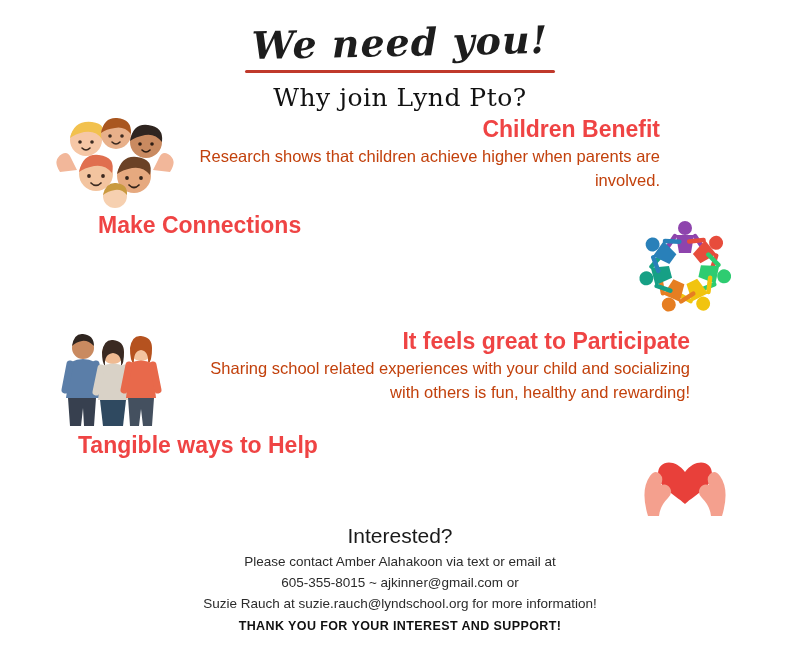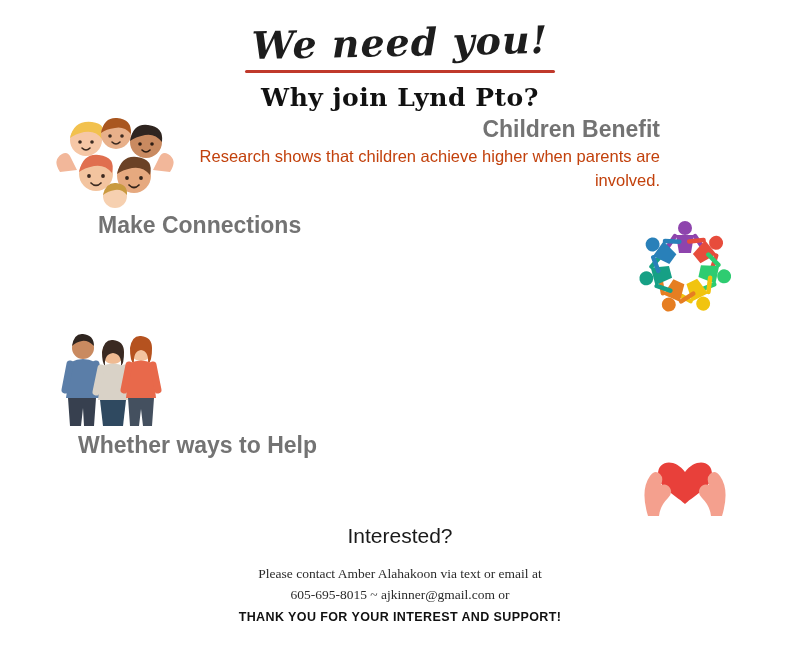--- a/index.html
+++ b/index.html
@@ -39,21 +39,21 @@
   }
   .rule {
     width: 310px;
     height: 3px;
     background: #c0392b;
     margin: 6px auto 10px auto;
     border-radius: 2px;
   }
   .subtitle {
     font-family: "DejaVu Serif", serif;
-    font-weight: bold;
+    font-weight: normal;
     font-size: 25px;
     letter-spacing: 0.5px;
     color: #111;
   }
 
   
   .section {
     display: flex;
     align-items: flex-start;
     margin: 4px 0 2px 0;
@@ -67,21 +67,21 @@
     display: flex;
     align-items: center;
     justify-content: center;
   }
   .txt {
     flex: 1 1 auto;
   }
   .sec-title {
     font-size: 23px;
     font-weight: 600;
-    color: #737373;
+    color: #ef4444;
     margin-bottom: 2px;
     line-height: 1.2;
   }
   .sec-body {
     font-size: 16.5px;
     line-height: 1.45;
     color: #c2410c;
   }
   .ta-right { text-align: right; }
   .ta-left  { text-align: left; }
@@ -93,24 +93,24 @@
   .s4 .txt { padding-left: 38px; padding-right: 4px; }
 
   
   .footer {
     text-align: center;
     margin-top: 6px;
   }
   .interested {
     font-size: 21px;
     color: #1a1a1a;
-    margin-bottom: 16px;
+    margin-bottom: 4px;
   }
   .contact-line {
-    font-family: Liberation Serif, serif;
+    font-family: Liberation Sans, sans-serif;
     font-size: 13.5px;
     color: #2b2b2b;
     line-height: 1.55;
   }
   .thanks {
     font-size: 12.5px;
     font-weight: bold;
     letter-spacing: 0.4px;
     color: #111;
     margin-top: 4px;
@@ -239,35 +239,40 @@
         <path d="M52 40 l-5 24 M76 40 l5 24" stroke="#d9d2c7" stroke-width="7" stroke-linecap="round"></path>
         <path d="M51 72 h26 l-3 26 h-20z" fill="#2f4960"></path>
 
         <circle cx="92" cy="22" r="11" fill="#f3c49f"></circle>
         <path d="M81 20 q2 -13 11 -12 q11 1 11 12 q0 14 -4 16 q1 -13 -7 -14 q-8 1 -7 14 q-4 -2 -4 -16z" fill="#b5521f"></path>
         <path d="M81 35 q11 -5 22 0 l4 35 h-30z" fill="#e8694b"></path>
         <path d="M80 37 l-5 25 M104 37 l5 25" stroke="#e8694b" stroke-width="7" stroke-linecap="round"></path>
         <path d="M79 70 h26 l-2 28 h-9 l-2 -17 l-2 17 h-9z" fill="#44505f"></path>
       </svg>
     </div>
+    <div class="txt ta-right">
+      <div class="sec-title">It feels great to Participate</div>
+      <div class="sec-body">Sharing school related experiences with your child and socializing with others is fun, healthy and rewarding!</div>
+    </div>
   </div>
 
   <div class="section s4 right-art">
     <div class="txt ta-left">
-      <div class="sec-title">Whether ways to Help</div>
+      <div class="sec-title">Tangible ways to Help</div>
     </div>
     <div class="art">
       <svg width="110" height="86" viewBox="0 0 110 86" aria-hidden="true">
         <path d="M55 40 C45 26 28 28 28 42 C28 55 44 62 55 72 C66 62 82 55 82 42 C82 28 65 26 55 40 Z" fill="#e8403a"></path>
         <path d="M18 84 q-8 -26 2 -40 q5 -7 10 -2 q4 4 1 11 q6 -2 9 3 q3 5 -2 10 q-8 8 -9 18z" fill="#f4a08e"></path>
         <path d="M92 84 q8 -26 -2 -40 q-5 -7 -10 -2 q-4 4 -1 11 q-6 -2 -9 3 q-3 5 2 10 q8 8 9 18z" fill="#f4a08e"></path>
       </svg>
     </div>
   </div>
 
   <div class="footer">
     <div class="interested">Interested?</div>
     <div class="contact-line">Please contact Amber Alahakoon via text or email at</div>
-    <div class="contact-line">605-695-8015 ~ ajkinner@gmail.com or</div>
+    <div class="contact-line">605-355-8015 ~ ajkinner@gmail.com or</div>
+    <div class="contact-line">Suzie Rauch at suzie.rauch@lyndschool.org for more information!</div>
     <div class="thanks">THANK YOU FOR YOUR INTEREST AND SUPPORT!</div>
   </div>
 
 </div>
 
 </body></html>

